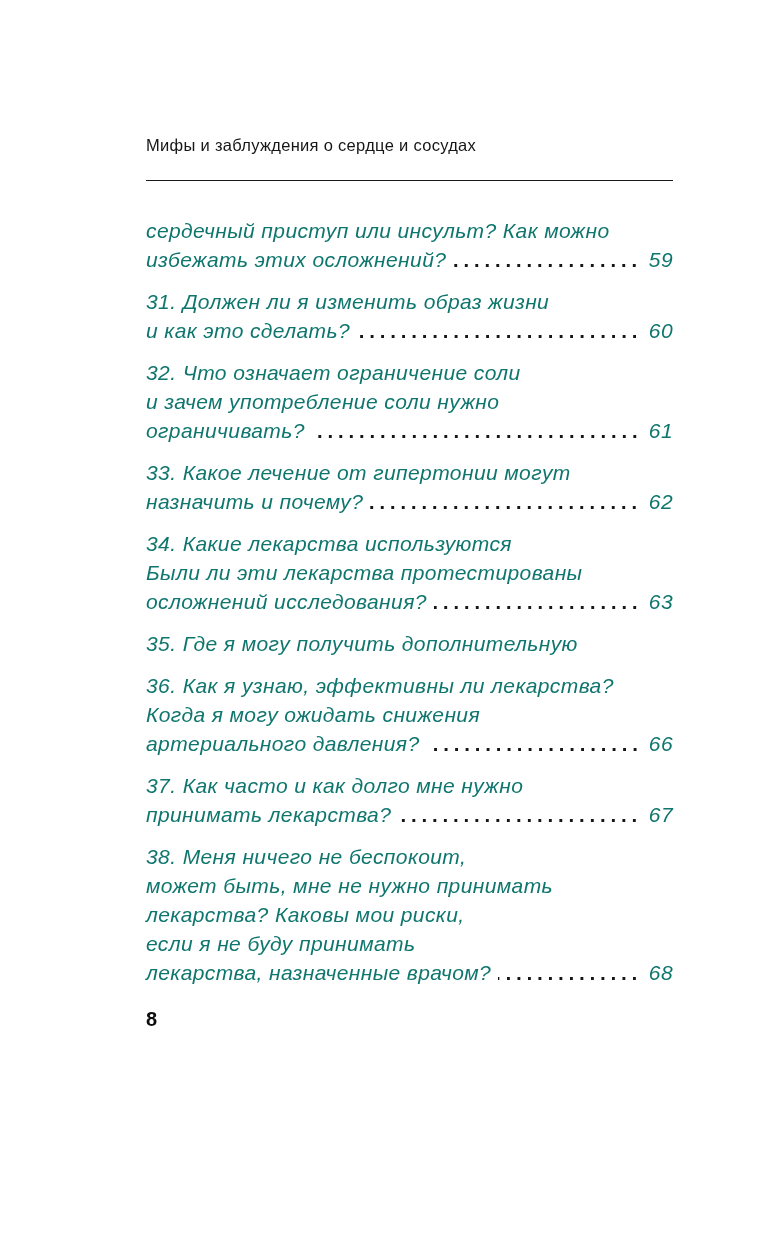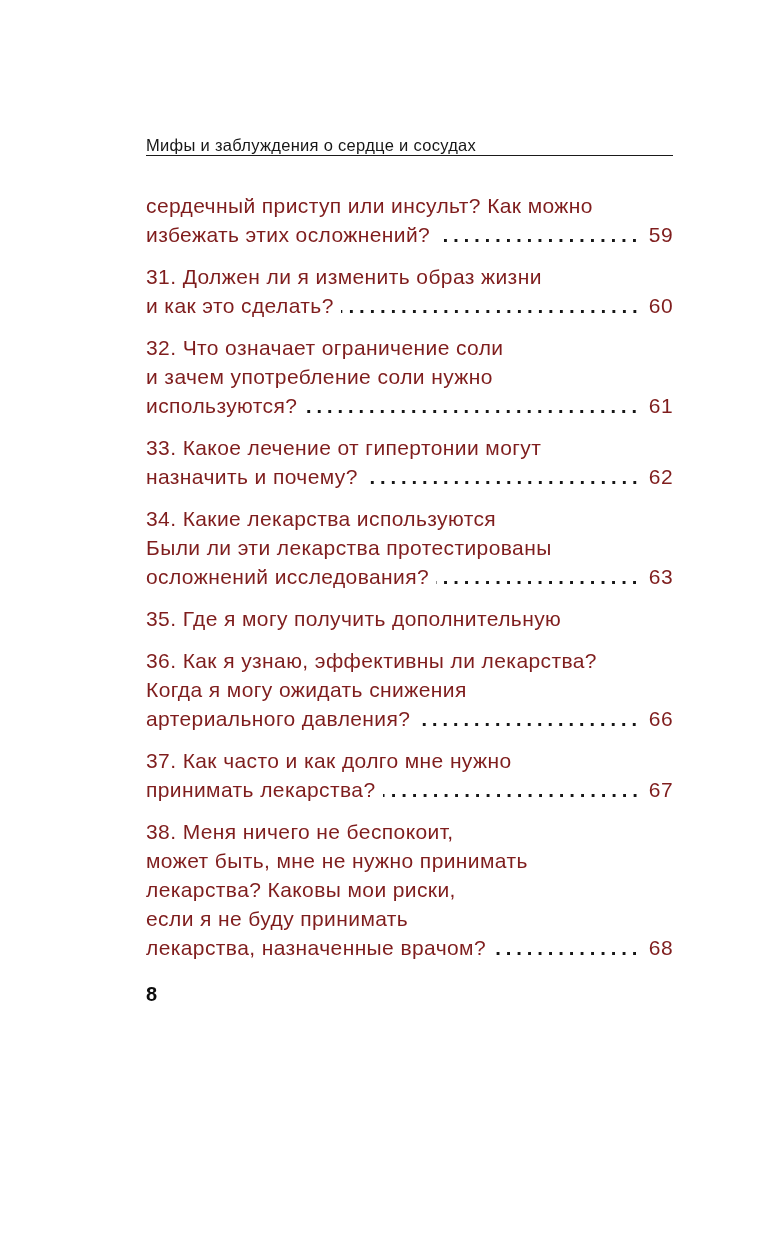--- a/index.html
+++ b/index.html
@@ -19,29 +19,30 @@
     width: 768px;
     height: 1241px;
     padding: 135px 95px 0 146px;
     background: #ffffff;
   }
   .running-header {
     font-size: 16.5px;
     line-height: 20px;
     letter-spacing: 0.3px;
     color: #161616;
-    padding-bottom: 0;
+    padding-bottom: 25px;
     border-bottom: 1.5px solid #1a1a1a;
   }
   .toc {
     margin-top: 35px;
     font-size: 21px;
     line-height: 29px;
     letter-spacing: 0.4px;
-    color: #7f1d1d;
+    color: #0f766e;
+    font-style: italic;
   }
   .entry {
     margin-bottom: 13px;
   }
   .line {
     white-space: nowrap;
   }
   .line.last {
     display: flex;
     align-items: stretch;
@@ -97,21 +98,21 @@
         <span class="txt">и как это сделать?</span>
         <span class="leader"></span>
         <span class="pg">60</span>
       </div>
     </div>
 
     <div class="entry">
       <div class="line">32. Что означает ограничение соли</div>
       <div class="line">и зачем употребление соли нужно</div>
       <div class="line last">
-        <span class="txt">используются?</span>
+        <span class="txt">ограничивать?</span>
         <span class="leader"></span>
         <span class="pg">61</span>
       </div>
     </div>
 
     <div class="entry">
       <div class="line">33. Какое лечение от гипертонии могут</div>
       <div class="line last">
         <span class="txt">назначить и почему?</span>
         <span class="leader"></span>

